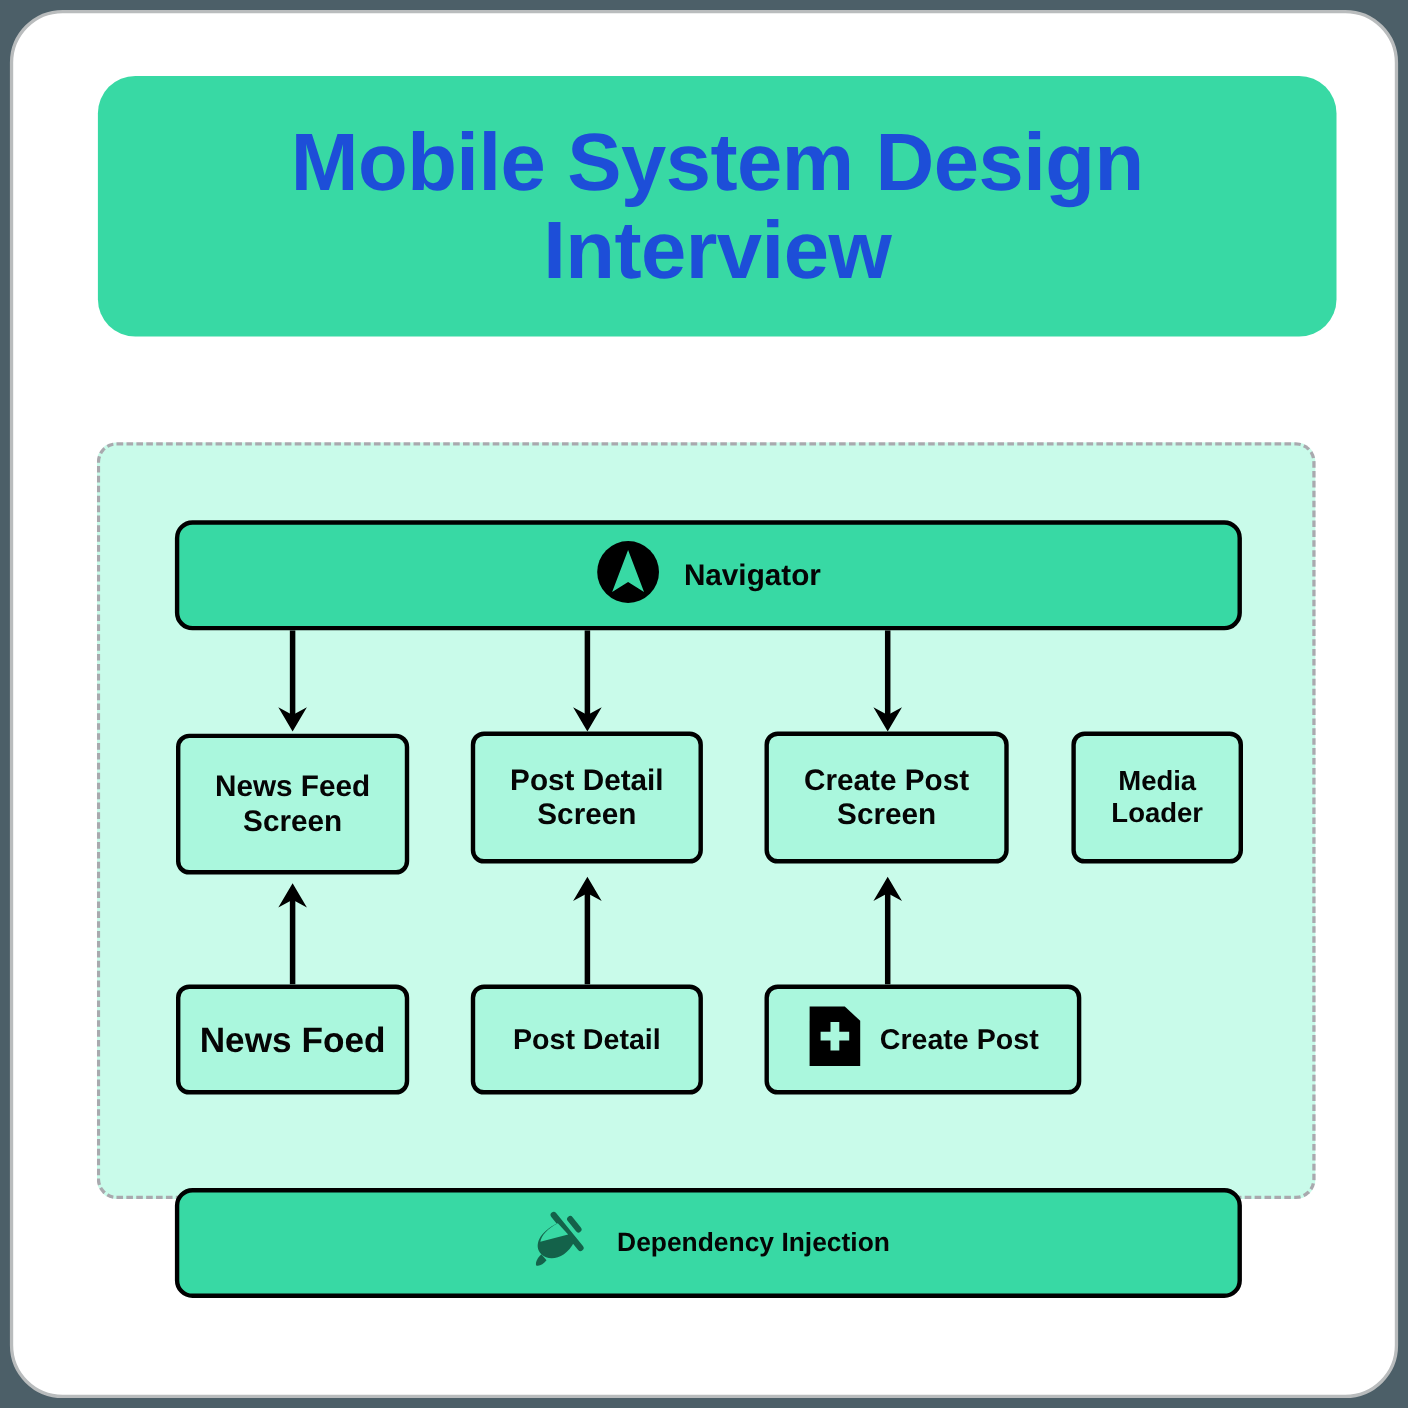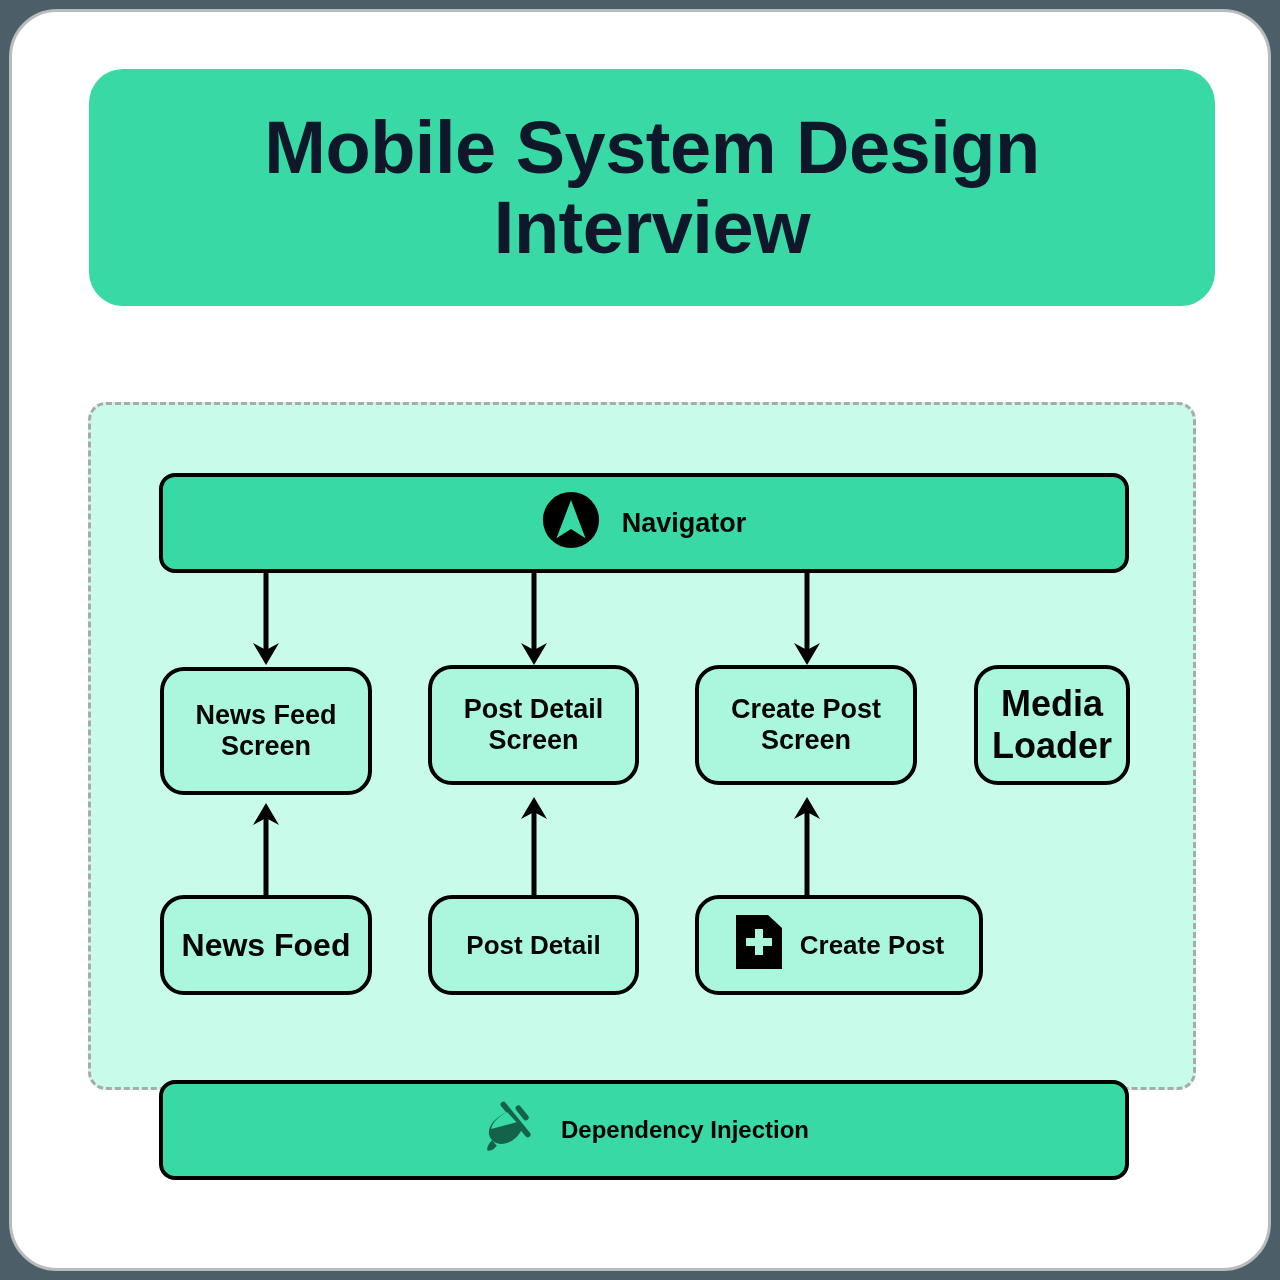--- a/index.html
+++ b/index.html
@@ -39,21 +39,21 @@
     background: #38d9a4;
     border-radius: 34px;
     display: flex;
     align-items: center;
     justify-content: center;
     text-align: center;
   }
   .title-text {
     font-size: 74px;
     font-weight: bold;
-    color: #0f172a;
+    color: #1d4ed8;
     line-height: 1.08;
     letter-spacing: -0.5px;
     padding: 0 40px;
   }
 
   
   .diagram {
     position: absolute;
     left: 76px;
     top: 390px;
@@ -63,21 +63,21 @@
     background: #c9fbea;
     border: 3px dashed #a9a9ae;
     border-radius: 18px;
   }
 
   
   .node {
     position: absolute;
     box-sizing: border-box;
     border: 4px solid #000000;
-    border-radius: 24px;
+    border-radius: 12px;
     display: flex;
     align-items: center;
     justify-content: center;
     text-align: center;
     color: #050505;
     font-weight: bold;
   }
   .node-bar {
     background: #38d9a4;
     border-radius: 16px;
@@ -92,21 +92,21 @@
     justify-content: center;
     gap: 22px;
     width: 100%;
   }
 
   
   #navigator-bar      { left: 68px;  top: 68px;  width: 970px; height: 100px; font-size: 27px; }
   #news-feed-screen   { left: 69px;  top: 262px; width: 212px; height: 128px; font-size: 27px; }
   #post-detail-screen { left: 337px; top: 260px; width: 211px; height: 120px; font-size: 27px; }
   #create-post-screen { left: 604px; top: 260px; width: 222px; height: 120px; font-size: 27px; }
-  #media-loader       { left: 883px; top: 260px; width: 156px; height: 120px; font-size: 36px; }
+  #media-loader       { left: 883px; top: 260px; width: 156px; height: 120px; font-size: 25px; }
   #news-feed          { left: 69px;  top: 490px; width: 212px; height: 100px; font-size: 32px; }
   #post-detail        { left: 337px; top: 490px; width: 211px; height: 100px; font-size: 26px; }
   #create-post        { left: 604px; top: 490px; width: 288px; height: 100px; font-size: 26px; }
   #dependency-bar     { left: 68px;  top: 675px; width: 970px; height: 100px; font-size: 24px; }
 
   .node-label { white-space: pre-line; }
 
   
   .arrow {
     position: absolute;

